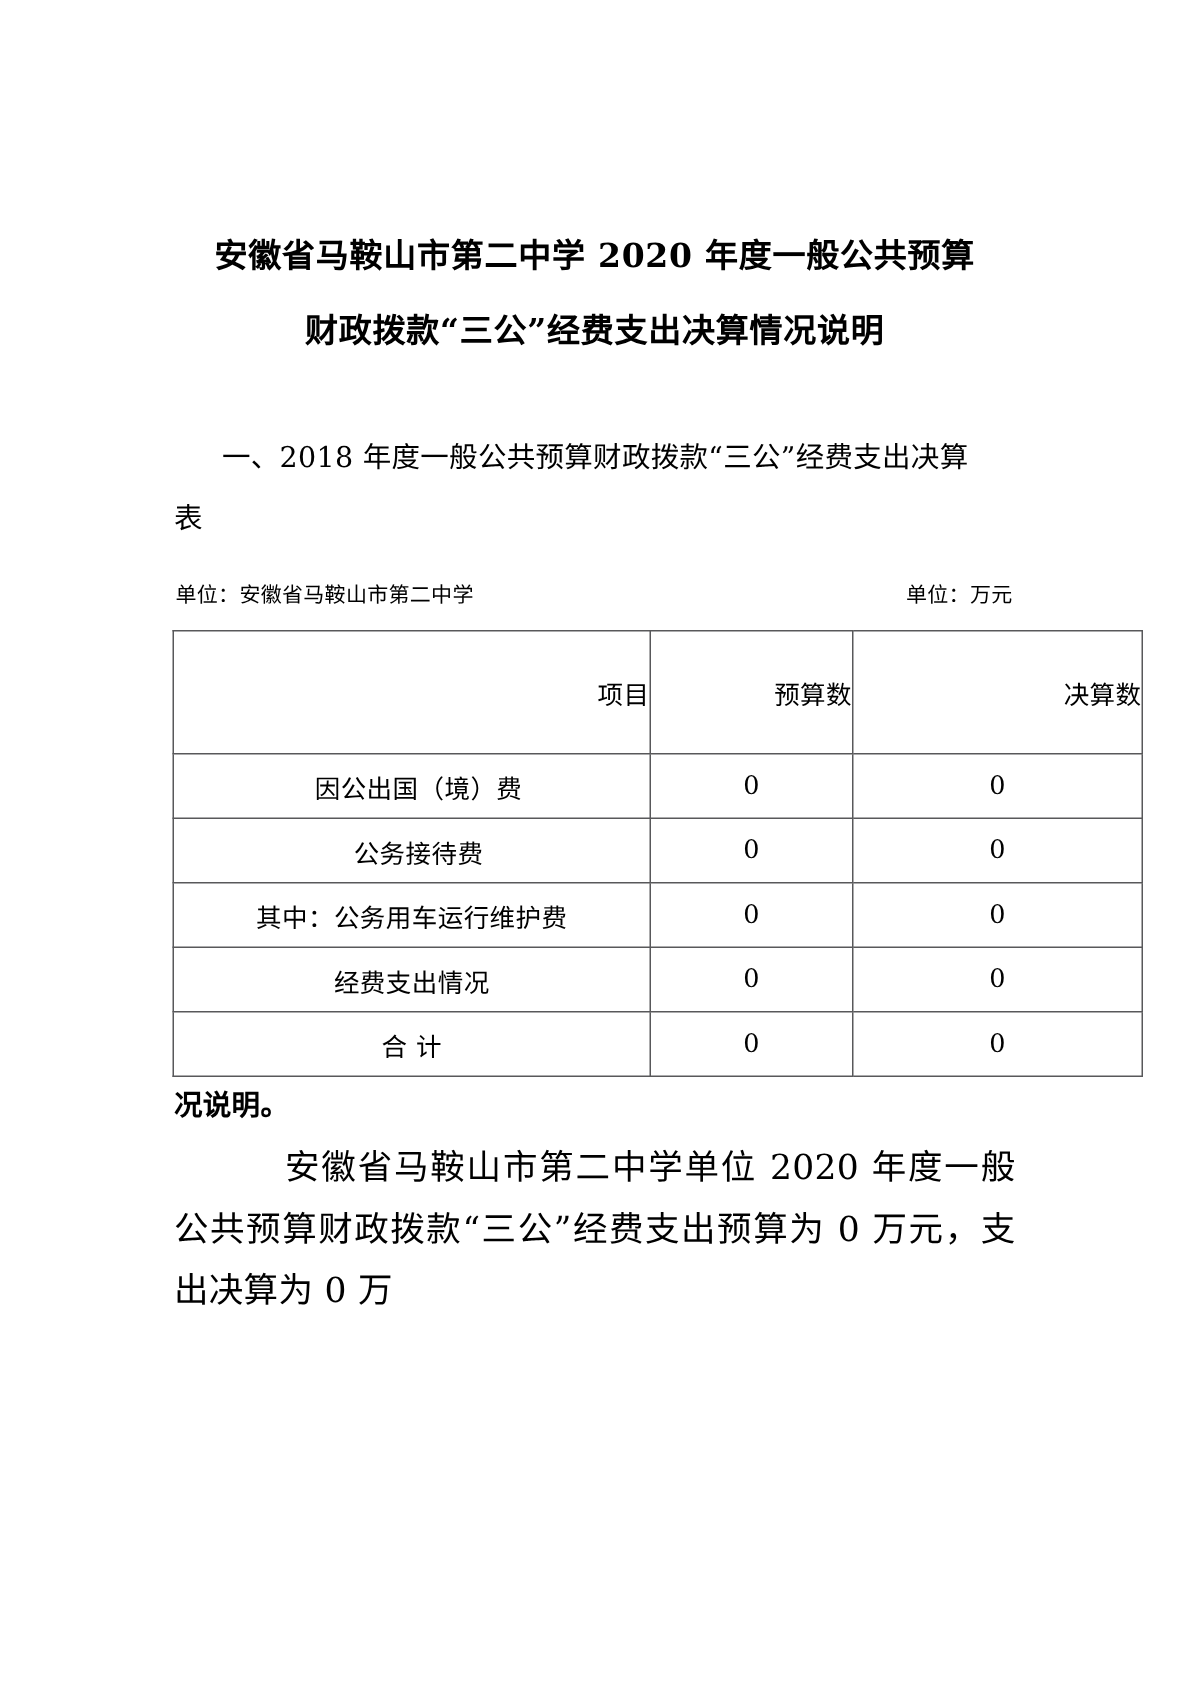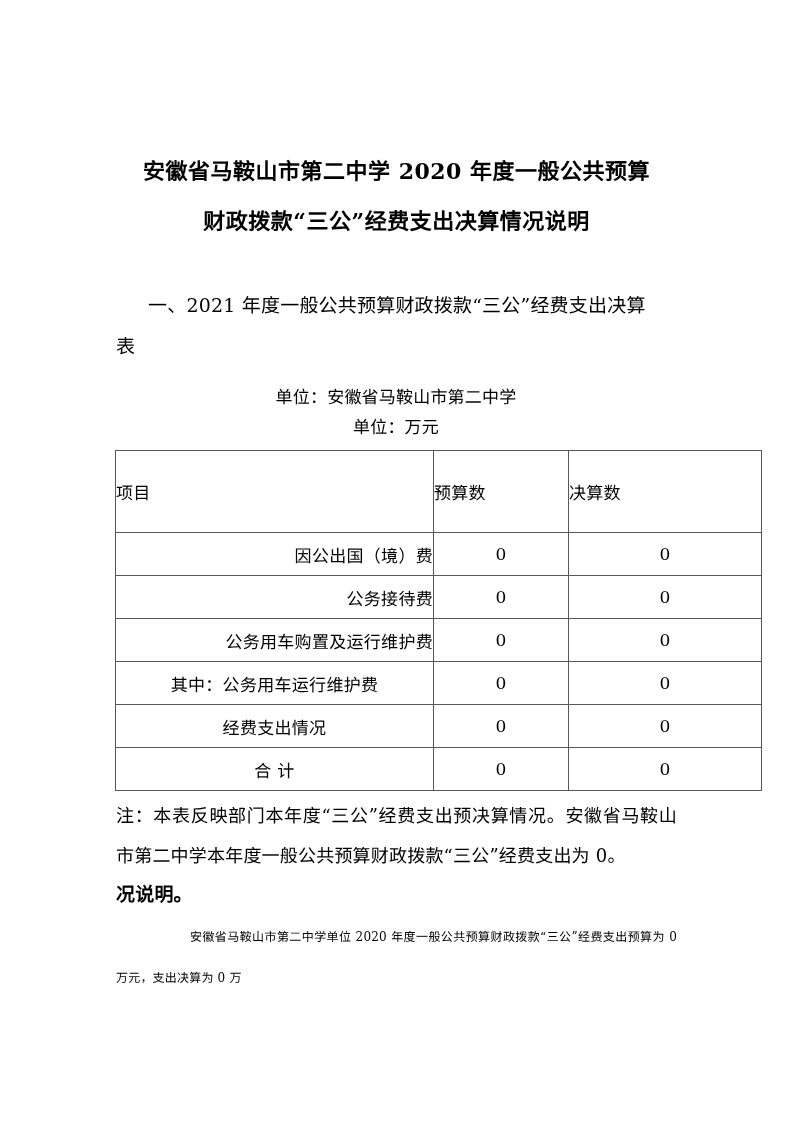--- a/index.html
+++ b/index.html
@@ -71,29 +71,28 @@
   .sub-heading .cont {
     display: block;
     text-indent: 0;
     font-family: Liberation Mono, monospace;
   }
 
   
   .unit-row {
     display: flex;
     justify-content: space-between;
-    align-items: center;
-    font-size: 17px;
+    align-items: flex-end;
+    font-size: 14px;
     line-height: 30px;
     padding-top: 15px;
     padding-bottom: 8px;
     padding-left: 1px;
     padding-right: 2px;
     letter-spacing: 0.2px;
-    flex-direction: column;
   }
 
   
   .budget-table {
     width: 646px;
     border-collapse: collapse;
     table-layout: fixed;
     font-size: 17px;
     margin-left: -1px;
   }
@@ -102,25 +101,25 @@
     padding: 0;
     height: 42px;
     letter-spacing: 0.3px;
   }
   .budget-table .col-item   { width: 318px; }
   .budget-table .col-budget { width: 135px; }
   .budget-table .col-final  { width: 193px; }
 
   .budget-table tr.head td {
     height: 81px;
-    text-align: left;
+    text-align: right;
     vertical-align: middle;
   }
   .budget-table td.item-left {
-    text-align: right;
+    text-align: center;
     padding-left: 9px;
     vertical-align: middle;
   }
   .budget-table td.item-center {
     text-align: center;
     vertical-align: middle;
   }
   .budget-table td.num {
     text-align: center;
     vertical-align: middle;
@@ -135,40 +134,40 @@
     line-height: 40px;
     padding-top: 5px;
     letter-spacing: 0.2px;
     text-align: justify;
     text-justify: inter-ideograph;
   }
 
   
   .body-para {
     margin: 0;
-    font-size: 12px;
+    font-size: 23px;
     line-height: 41px;
     text-indent: 74px;
     letter-spacing: 0.2px;
     text-align: justify;
     text-justify: inter-ideograph;
   }
 </style>
 </head>
 <body>
 
 <div class="page">
 
   <h1 class="doc-title">
     <span class="line">安徽省马鞍山市第二中学 2020 年度一般公共预算</span>
     <span class="line">财政拨款“三公”经费支出决算情况说明</span>
   </h1>
 
   <h2 class="section-heading first">
-    <span>一、2021 年度一般公共预算财政拨款“三公”经费支出决算</span>
+    <span>一、2018 年度一般公共预算财政拨款“三公”经费支出决算</span>
     <span class="cont">表</span>
   </h2>
 
   <div class="unit-row">
     <span>单位：安徽省马鞍山市第二中学</span>
     <span>单位：万元</span>
   </div>
 
   <table class="budget-table">
     <colgroup>
@@ -188,25 +187,20 @@
         <td class="num">0</td>
         <td class="num">0</td>
       </tr>
 
       <tr>
         <td class="item-left">公务接待费</td>
         <td class="num">0</td>
         <td class="num">0</td>
       </tr>
 
-      <tr>
-        <td class="item-left">公务用车购置及运行维护费</td>
-        <td class="num">0</td>
-        <td class="num">0</td>
-      </tr>
 
       <tr>
         <td class="item-center">其中：公务用车运行维护费</td>
         <td class="num">0</td>
         <td class="num">0</td>
       </tr>
 
       <tr>
         <td class="item-center">经费支出情况</td>
         <td class="num">0</td>
@@ -214,21 +208,20 @@
       </tr>
 
       <tr>
         <td class="item-center wide-space">合 计</td>
         <td class="num">0</td>
         <td class="num">0</td>
       </tr>
     </tbody>
   </table>
 
-  <p class="table-note">注：本表反映部门本年度“三公”经费支出预决算情况。安徽省马鞍山市第二中学本年度一般公共预算财政拨款“三公”经费支出为 0。</p>
 
 
   <h3 class="sub-heading">
     <span class="cont">况说明。</span>
   </h3>
 
   <p class="body-para">安徽省马鞍山市第二中学单位 2020 年度一般公共预算财政拨款“三公”经费支出预算为 0 万元，支出决算为 0 万</p>
 
 </div>
 

